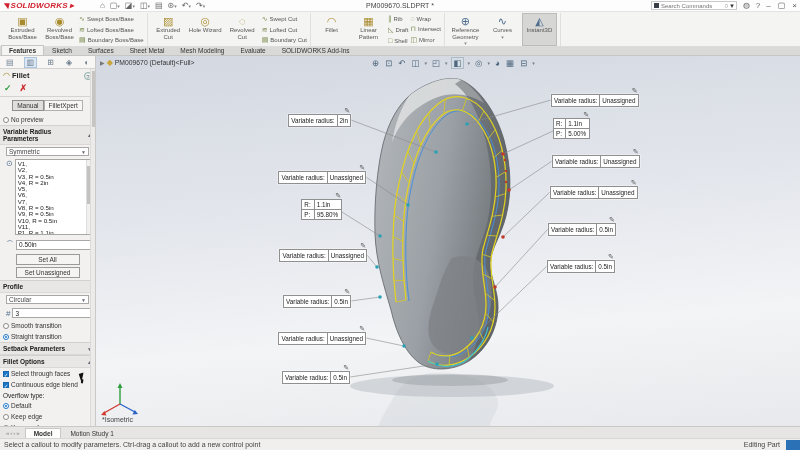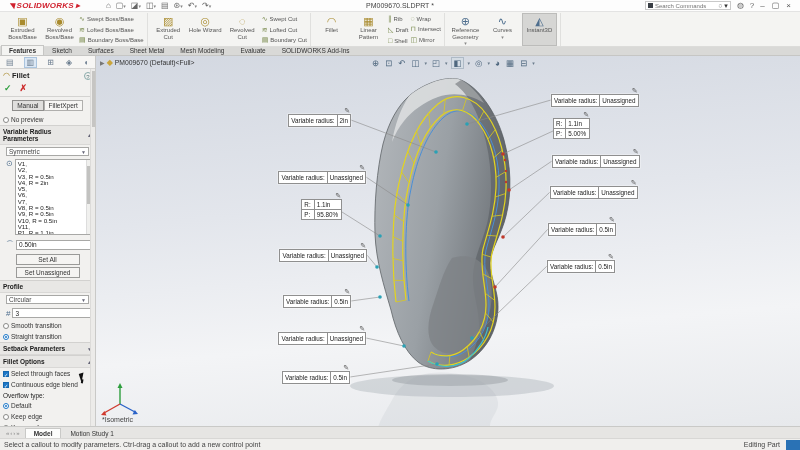--- a/index.html
+++ b/index.html
@@ -1,21 +1,21 @@
 <!DOCTYPE html>
 <html><head>
 <meta charset="utf-8">
 <style>
   * { margin:0; padding:0; box-sizing:border-box; }
   html,body { width:800px; height:450px; overflow:hidden; }
   body { font-family:"Liberation Sans", sans-serif; font-size:7px; color:#333; background:#fff; }
   #app { width:800px; height:450px; display:flex; flex-direction:column; }
 
   
-  .titlebar { height:12px; background:#fdfdfd; border-bottom:1px solid #e3e3e3; display:flex; align-items:center; padding:0 9px; position:relative; }
+  .titlebar { height:12px; background:#fdfdfd; border-bottom:1px solid #e3e3e3; display:flex; align-items:center; padding:0 3px; position:relative; }
   .logo { color:#d0212e; font-weight:bold; font-style:italic; font-size:8px; letter-spacing:.2px; display:flex; align-items:center; gap:2px; }
   .logo .mark { font-size:7px; }
   .qbar { display:flex; align-items:center; gap:5px; margin-left:26px; color:#666; font-size:8px; }
   .qbar .qi { cursor:default; }
   .qbar .caret { font-size:5px; color:#888; }
   .tb-title { position:absolute; left:0; right:0; text-align:center; font-size:7px; color:#444; pointer-events:none; }
   .tb-right { margin-left:auto; display:flex; align-items:center; gap:6px; }
   .searchbox { width:86px; height:9px; border:1px solid #c9c9c9; background:#fff; display:flex; align-items:center; padding:0 2px; gap:2px; }
   .searchbox .slogo { width:5px; height:5px; background:#3a3f46; flex:none; }
   .searchbox input { border:none; outline:none; flex:1; font-size:6px; color:#999; font-family:"Liberation Sans",sans-serif; min-width:0; }

